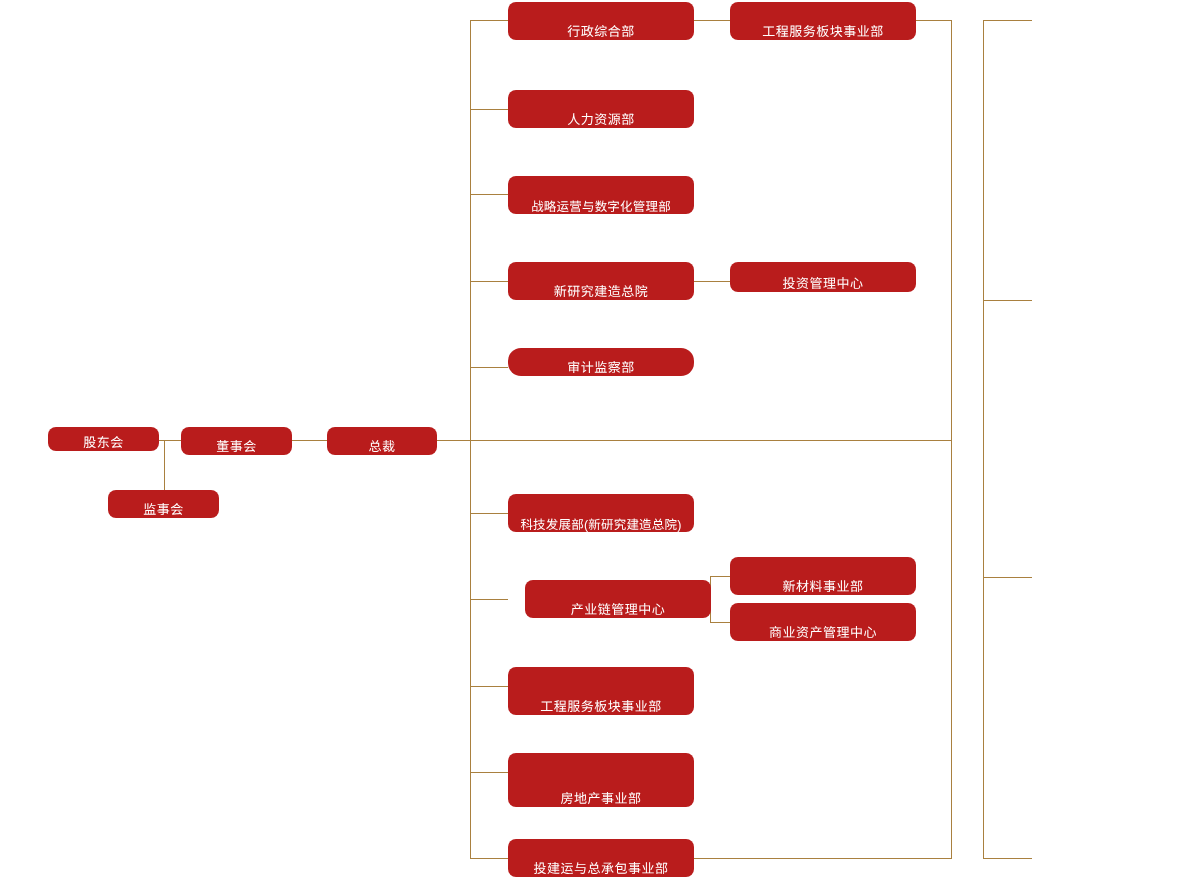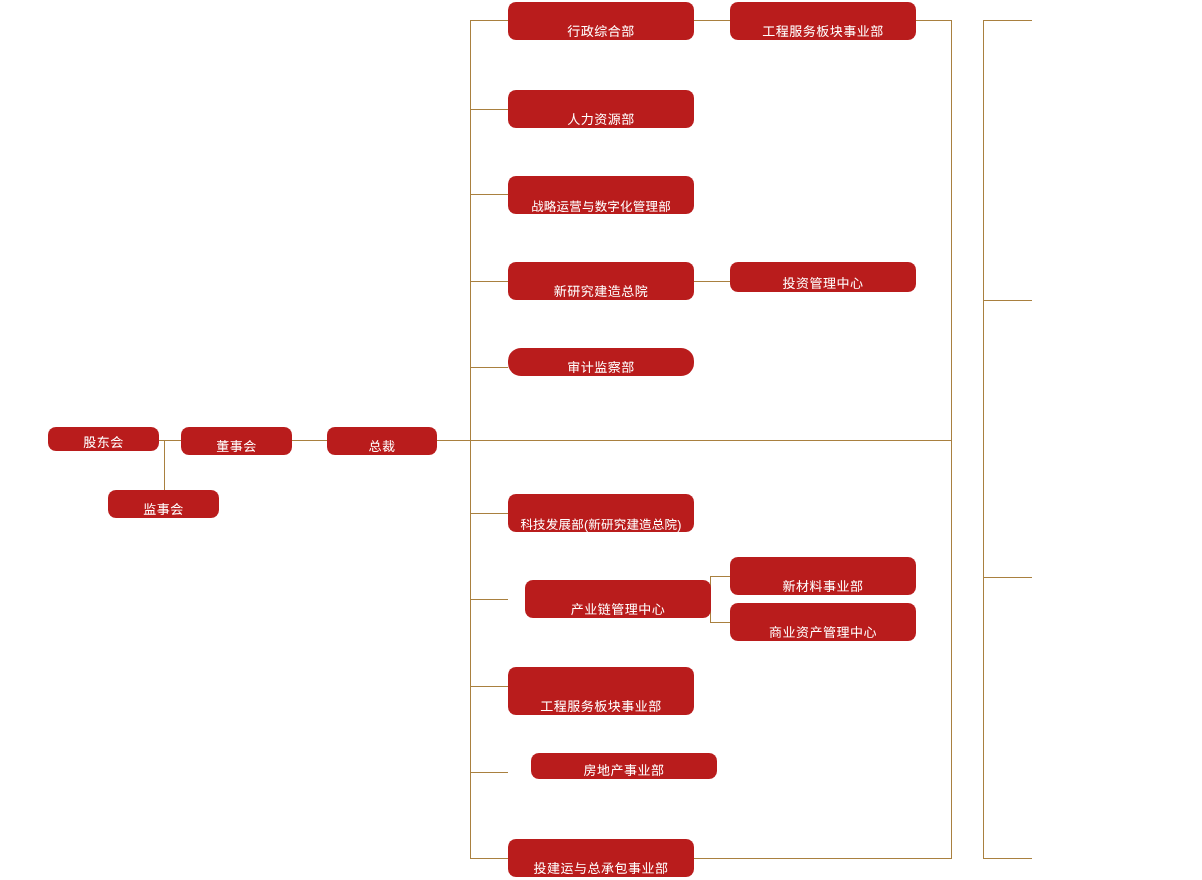--- a/index.html
+++ b/index.html
@@ -146,21 +146,21 @@
   </div>
 
   <div class="node dept" style="left:508px; top:580px; width:186px; height:38px;margin-left:17px;">
     <span>产业链管理中心</span>
   </div>
 
   <div class="node dept" style="left:508px; top:667px; width:186px; height:48px;">
     <span>工程服务板块事业部</span>
   </div>
 
-  <div class="node dept" style="left:531px; top:753px; width:186px; height:26px;">
+  <div class="node dept" style="left:508px; top:753px; width:186px; height:54px;">
     <span>房地产事业部</span>
   </div>
 
   <div class="node dept" style="left:508px; top:839px; width:186px; height:38px;">
     <span>投建运与总承包事业部</span>
   </div>
 
   <div class="node dept" style="left:730px; top:2px;   width:186px; height:38px;">
     <span>工程服务板块事业部</span>
   </div>

